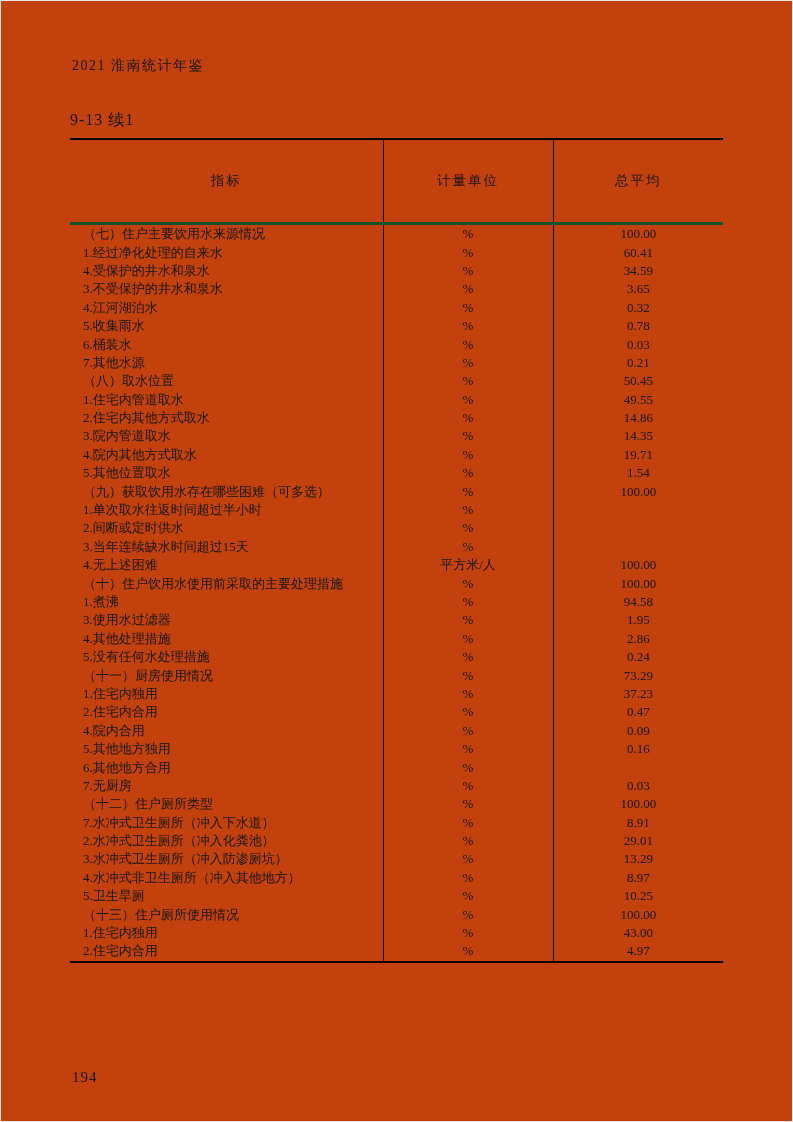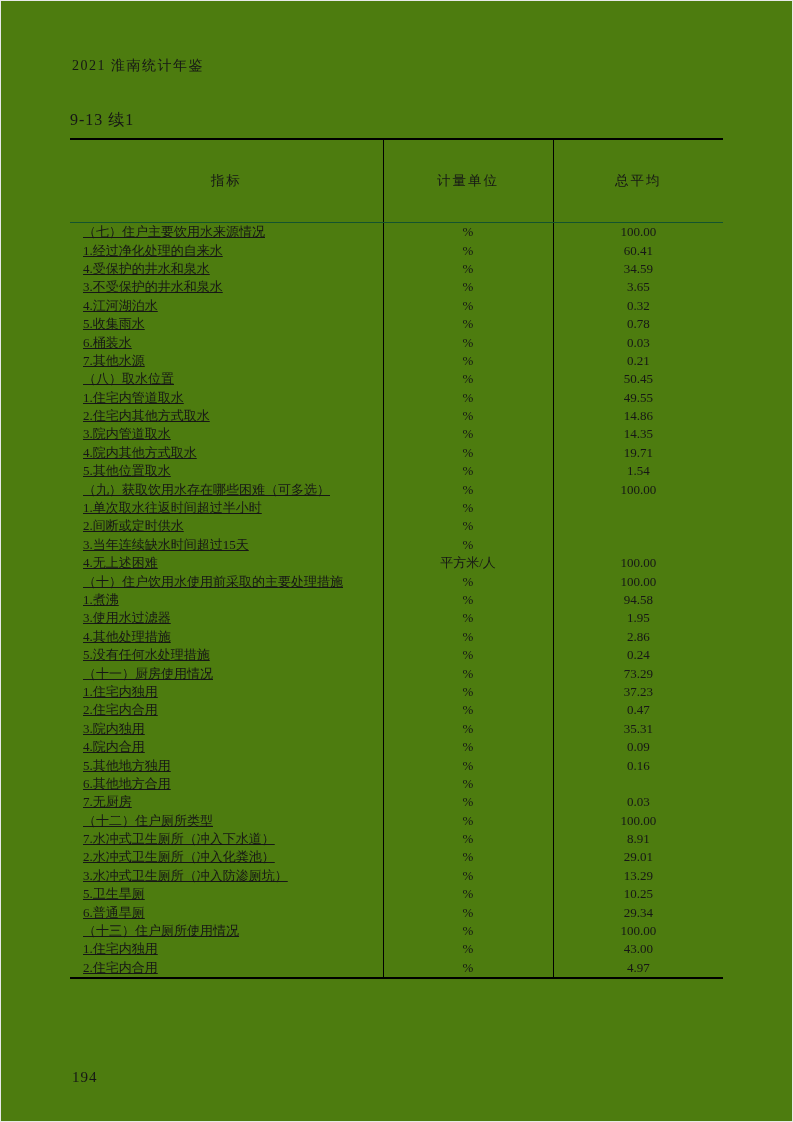--- a/index.html
+++ b/index.html
@@ -4,21 +4,21 @@
 <style>
   html, body {
     margin: 0;
     padding: 0;
     background: #ffffff;
   }
   .page {
     position: relative;
     width: 793px;
     height: 1122px;
-    background: #4d7c0f;
+    background: #c2410c;
     font-family: "Liberation Serif", "DejaVu Serif", serif;
     color: #161616;
     box-shadow: inset 0 0 0 1px #e9e9e9;
     overflow: hidden;
   }
   .book-title {
     position: absolute;
     left: 72px;
     top: 57px;
     font-size: 14px;
@@ -46,39 +46,38 @@
   table.stats col.col-indicator { width: 313px; }
   table.stats col.col-unit      { width: 170px; }
   table.stats col.col-avg       { width: 170px; }
 
   table.stats thead th {
     height: 82px;
     font-weight: normal;
     font-size: 13.5px;
     text-align: center;
     vertical-align: middle;
-    border-bottom: 1px solid #14532d;
+    border-bottom: 3px solid #14532d;
     letter-spacing: 2px;
     padding: 0;
   }
   table.stats th.c0, table.stats td.c0 { border-right: 1px solid #000; }
   table.stats th.c1, table.stats td.c1 { border-right: 1px solid #000; }
 
   table.stats tbody td {
     height: 18.4px;
     font-size: 13px;
     padding: 0;
     vertical-align: middle;
     white-space: nowrap;
     overflow: hidden;
   }
   table.stats tbody td.c0 {
     text-align: left;
     padding-left: 13px;
-    text-decoration: underline;
   }
   table.stats tbody td.c1,
   table.stats tbody td.c2 {
     text-align: center;
   }
   .page-number {
     position: absolute;
     left: 72px;
     top: 1069px;
     font-size: 15px;
@@ -237,25 +236,20 @@
           <td class="c0">1.住宅内独用</td>
           <td class="c1">%</td>
           <td class="c2">37.23</td>
         </tr>
         <tr>
           <td class="c0">2.住宅内合用</td>
           <td class="c1">%</td>
           <td class="c2">0.47</td>
         </tr>
         <tr>
-          <td class="c0">3.院内独用</td>
-          <td class="c1">%</td>
-          <td class="c2">35.31</td>
-        </tr>
-        <tr>
           <td class="c0">4.院内合用</td>
           <td class="c1">%</td>
           <td class="c2">0.09</td>
         </tr>
         <tr>
           <td class="c0">5.其他地方独用</td>
           <td class="c1">%</td>
           <td class="c2">0.16</td>
         </tr>
         <tr>
@@ -282,28 +276,28 @@
           <td class="c0">2.水冲式卫生厕所（冲入化粪池）</td>
           <td class="c1">%</td>
           <td class="c2">29.01</td>
         </tr>
         <tr>
           <td class="c0">3.水冲式卫生厕所（冲入防渗厕坑）</td>
           <td class="c1">%</td>
           <td class="c2">13.29</td>
         </tr>
         <tr>
+          <td class="c0">4.水冲式非卫生厕所（冲入其他地方）</td>
+          <td class="c1">%</td>
+          <td class="c2">8.97</td>
+        </tr>
+        <tr>
           <td class="c0">5.卫生旱厕</td>
           <td class="c1">%</td>
           <td class="c2">10.25</td>
-        </tr>
-        <tr>
-          <td class="c0">6.普通旱厕</td>
-          <td class="c1">%</td>
-          <td class="c2">29.34</td>
         </tr>
         <tr>
           <td class="c0">（十三）住户厕所使用情况</td>
           <td class="c1">%</td>
           <td class="c2">100.00</td>
         </tr>
         <tr>
           <td class="c0">1.住宅内独用</td>
           <td class="c1">%</td>
           <td class="c2">43.00</td>

